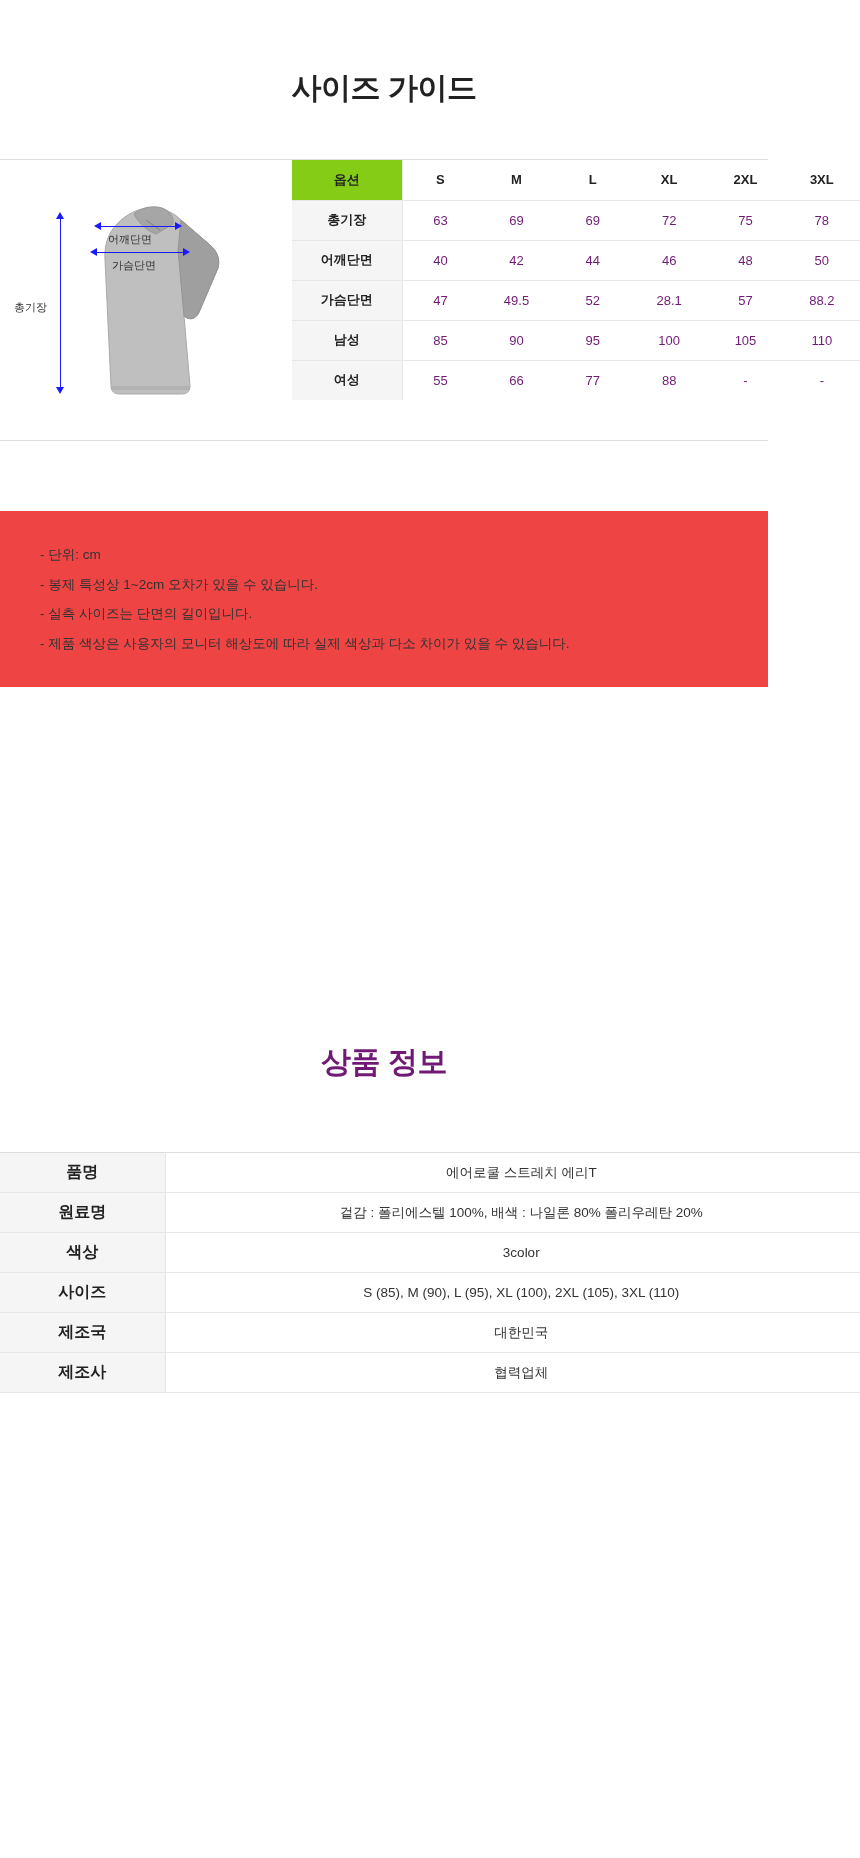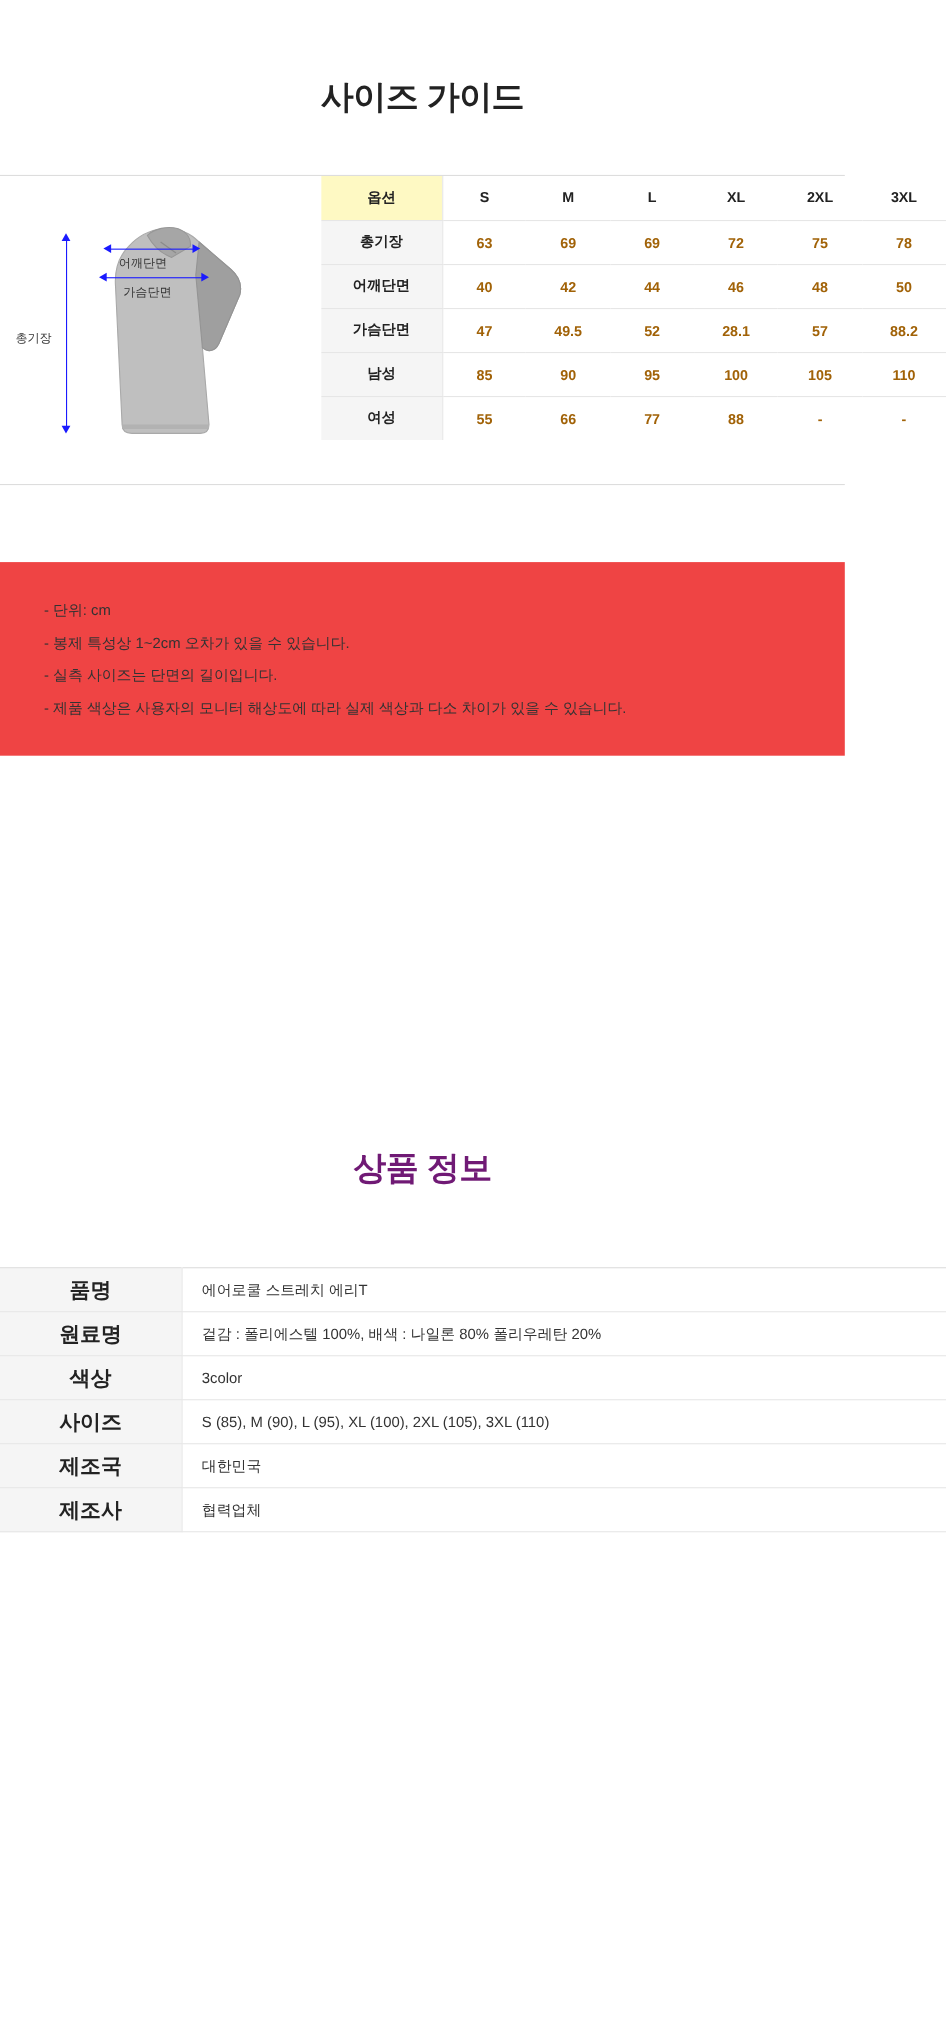--- a/index.html
+++ b/index.html
@@ -117,36 +117,36 @@
     border-collapse: collapse;
     width: 568px;
     table-layout: fixed;
   }
   table.size-table th,
   table.size-table td {
     border-bottom: 1px solid #e6e6e6;
     font-size: 13px;
     height: 40px;
     text-align: center;
-    font-weight: bold;
-    color: #a16207;
+    font-weight: normal;
+    color: #701a75;
   }
   table.size-table thead th {
     font-weight: bold;
     color: #222222;
   }
   table.size-table .rowhead {
     background: #f5f5f5;
     font-weight: bold;
     color: #222222;
     width: 110px;
     border-right: 1px solid #e6e6e6;
   }
   table.size-table thead .rowhead {
-    background: #fef9c3;
+    background: #84cc16;
   }
   table.size-table tbody tr:last-child th,
   table.size-table tbody tr:last-child td {
     border-bottom: none;
   }
 
   
   .notes {
     background: #ef4444;
     margin-top: 70px;
@@ -174,34 +174,35 @@
 
   table.info-table {
     border-collapse: collapse;
     width: 860px;
     table-layout: fixed;
     border-top: 1px solid #dddddd;
   }
   table.info-table th {
     width: 165px;
     background: #f5f5f5;
-    font-size: 19px;
+    font-size: 16px;
     font-weight: bold;
     color: #222222;
     text-align: center;
     height: 40px;
     border-bottom: 1px solid #e6e6e6;
     border-right: 1px solid #e6e6e6;
   }
   table.info-table td {
     font-size: 13.5px;
     color: #333333;
     padding-left: 18px;
     height: 40px;
     border-bottom: 1px solid #e6e6e6;
+    text-align: center;
   }
   .tail { height: 160px; }
 </style>
 </head>
 <body>
 
 <div class="page">
 
   <h1 class="size-guide-title">사이즈 가이드</h1>
 

